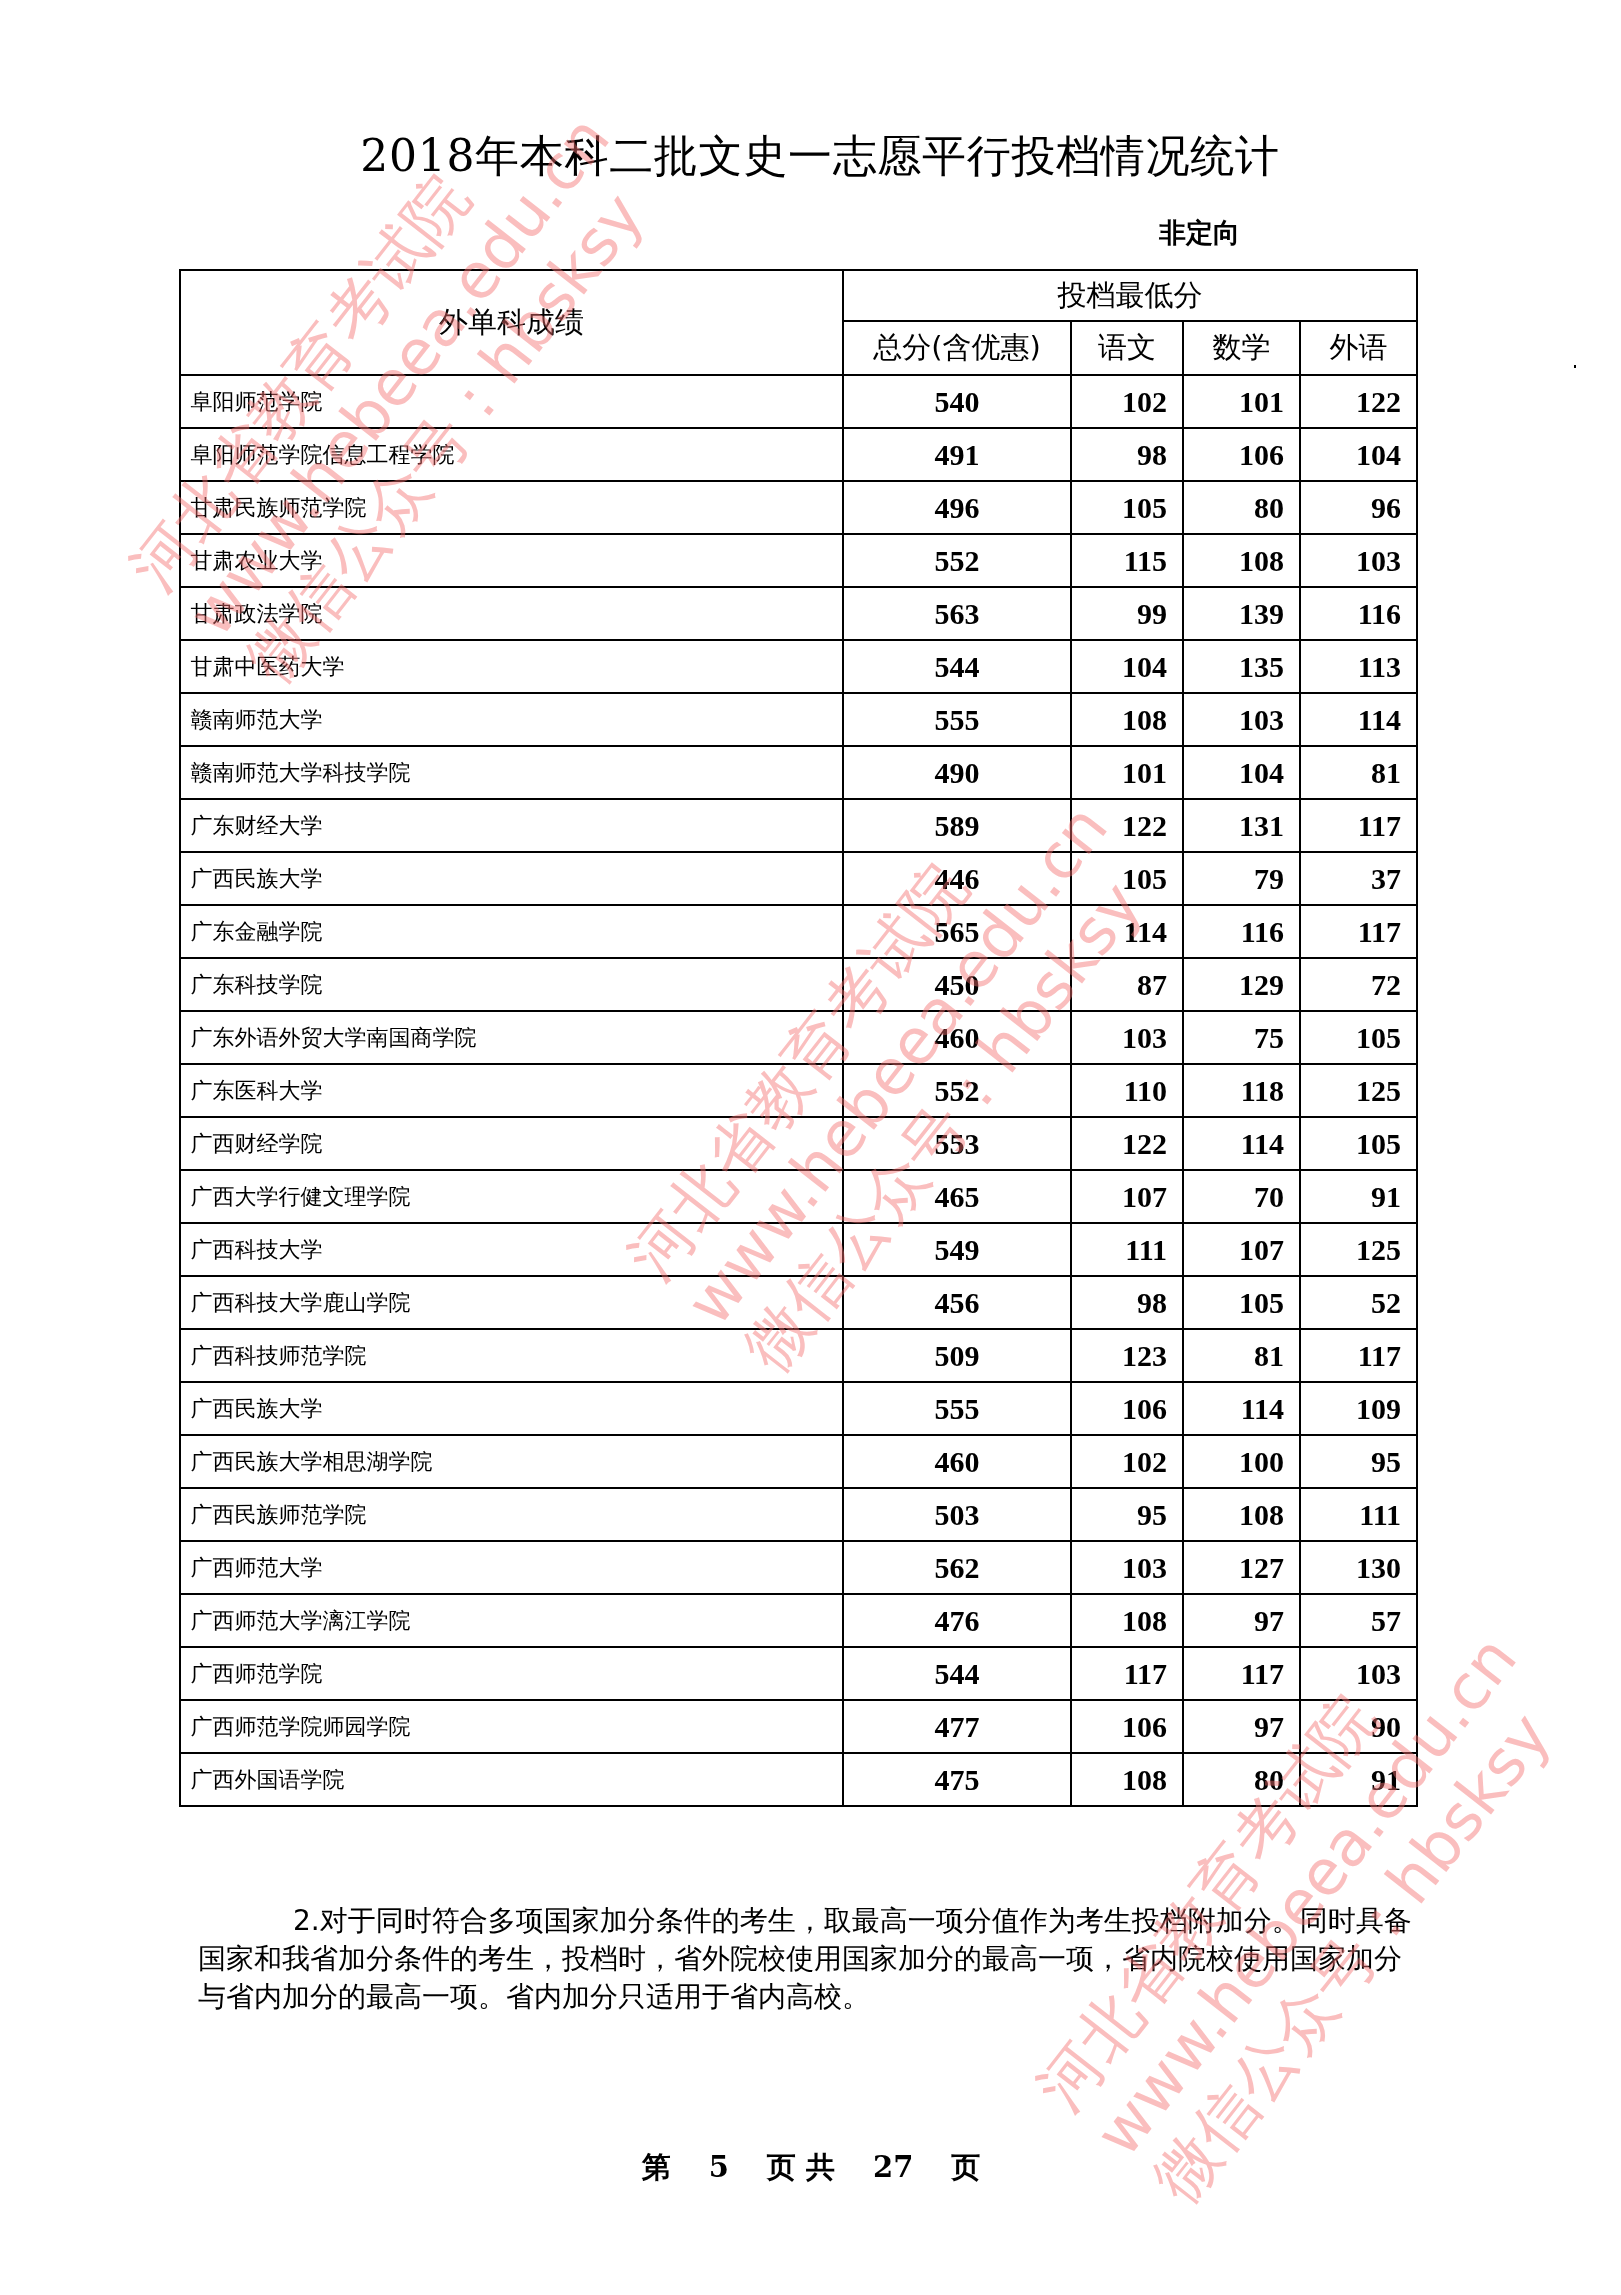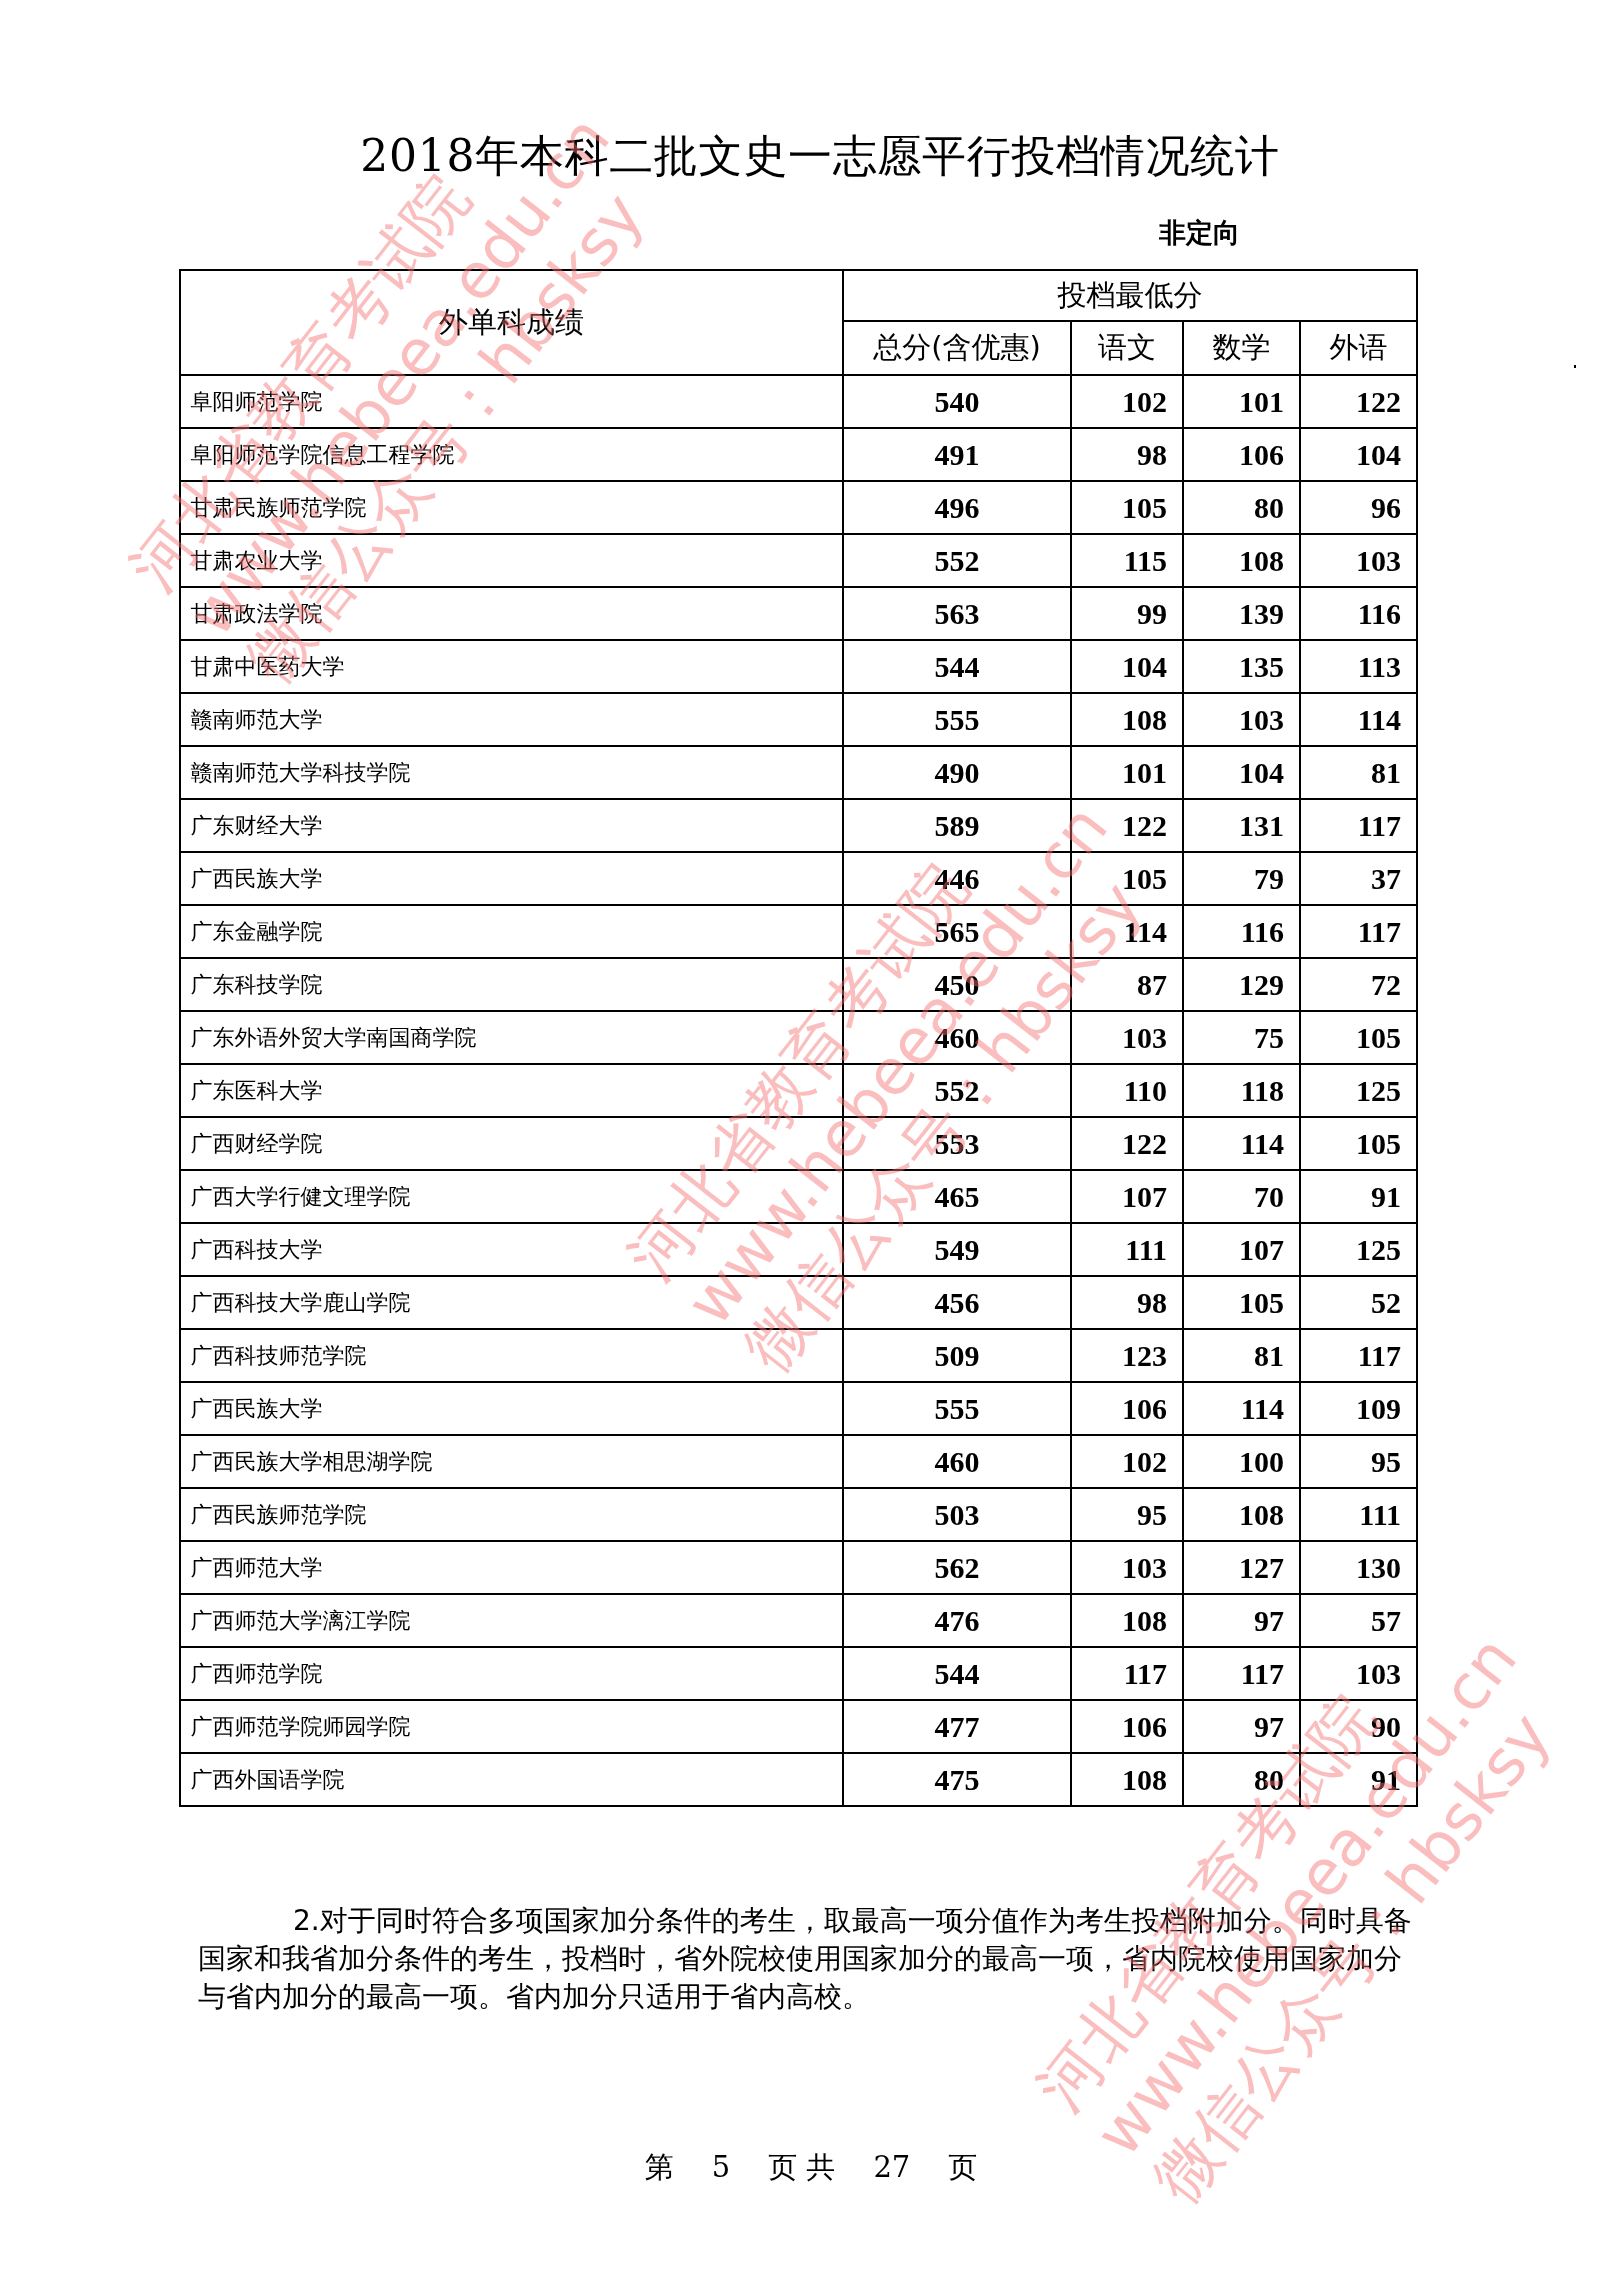--- a/index.html
+++ b/index.html
@@ -25,21 +25,21 @@
   td.name { font-size: 22px; padding-left: 9.5px !important; text-align: left; white-space: nowrap;
             font-family: "DejaVu Sans", "Liberation Sans", sans-serif; }
   td.num { font-size: 30px; font-weight: bold; text-align: right; padding-right: 15px !important;
            font-family: "Liberation Serif", "DejaVu Serif", serif; }
   td.num.total { text-align: center; padding-right: 0 !important; }
   .notes { position: absolute; left: 198px; top: 1902px; width: 1227px; font-size: 28px;
            line-height: 38px; font-family: "DejaVu Sans", "Liberation Sans", sans-serif; }
   .notes p { margin: 0; }
   .notes .indent { text-indent: 95px; }
   .footer { position: absolute; left: 0; width: 1622px; top: 2148px; text-align: center;
-            font-size: 29px; font-weight: normal; word-spacing: 0; }
+            font-size: 29px; font-weight: bold; word-spacing: 0; }
   .footer span { display: inline-block; margin: 0 19px; }
   .watermark { position: absolute; pointer-events: none; color: rgba(244, 110, 110, 0.45);
                font-family: "DejaVu Sans", "Liberation Sans", sans-serif; font-size: 63px;
                line-height: 74px; transform: rotate(-52deg); transform-origin: left top;
                white-space: nowrap; }
   .watermark div { display: block; }
   .dot-mark { position: absolute; left: 1574px; top: 365px; width: 2px; height: 3.4px; background: #000; }
 </style>
 </head>
 <body>

